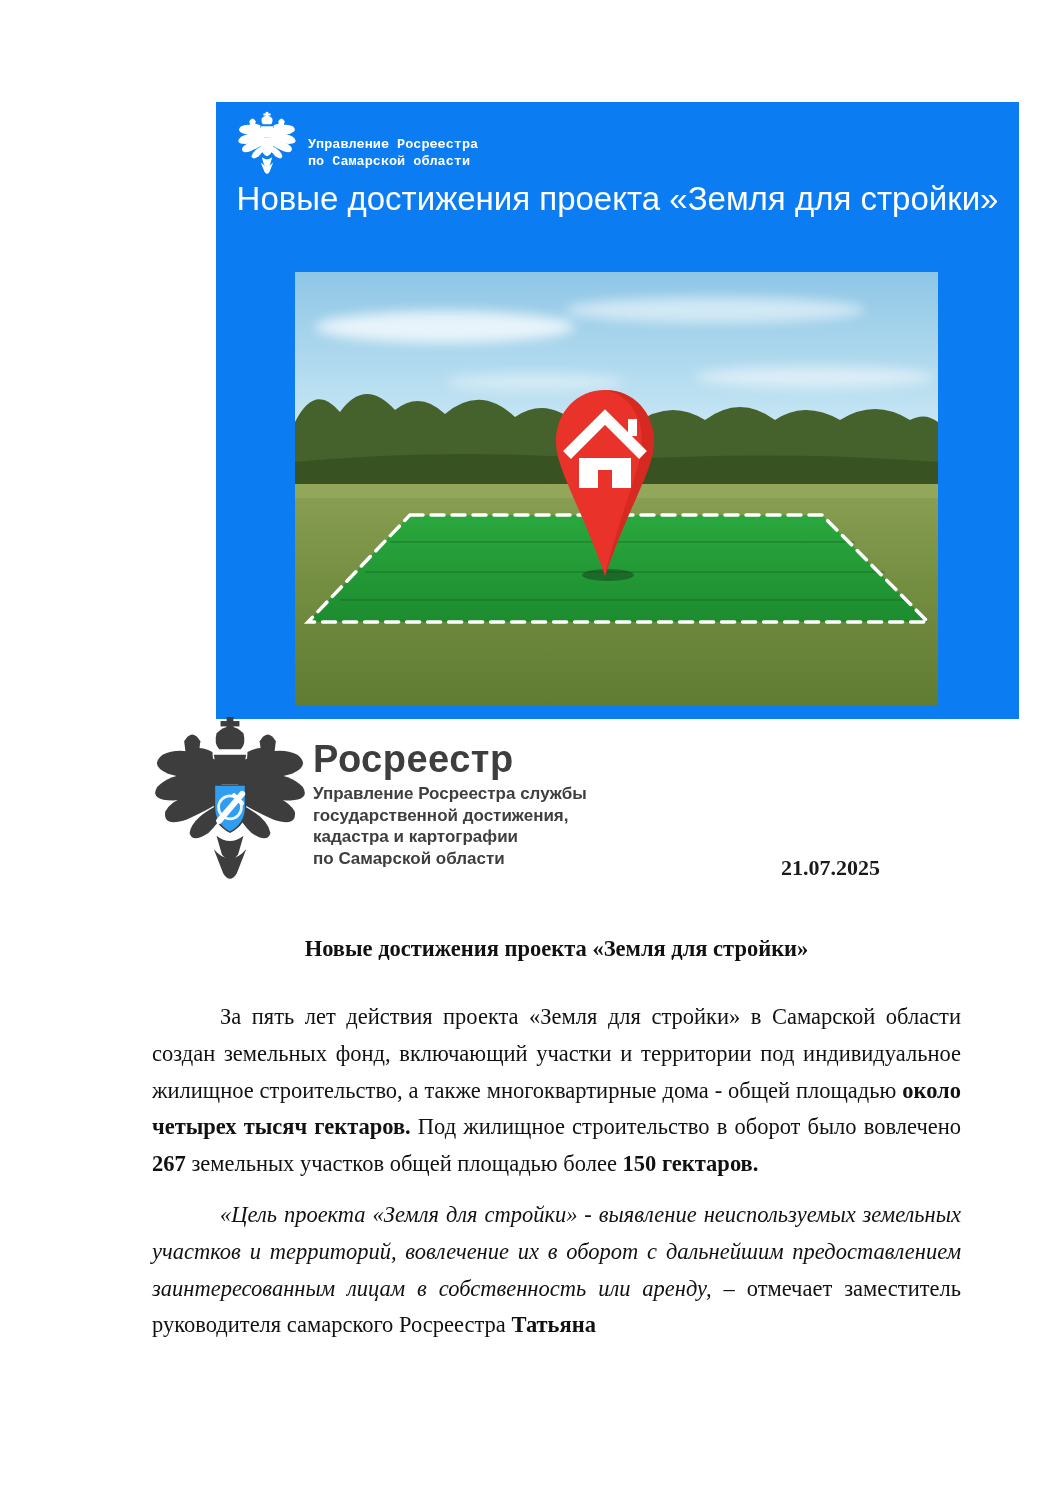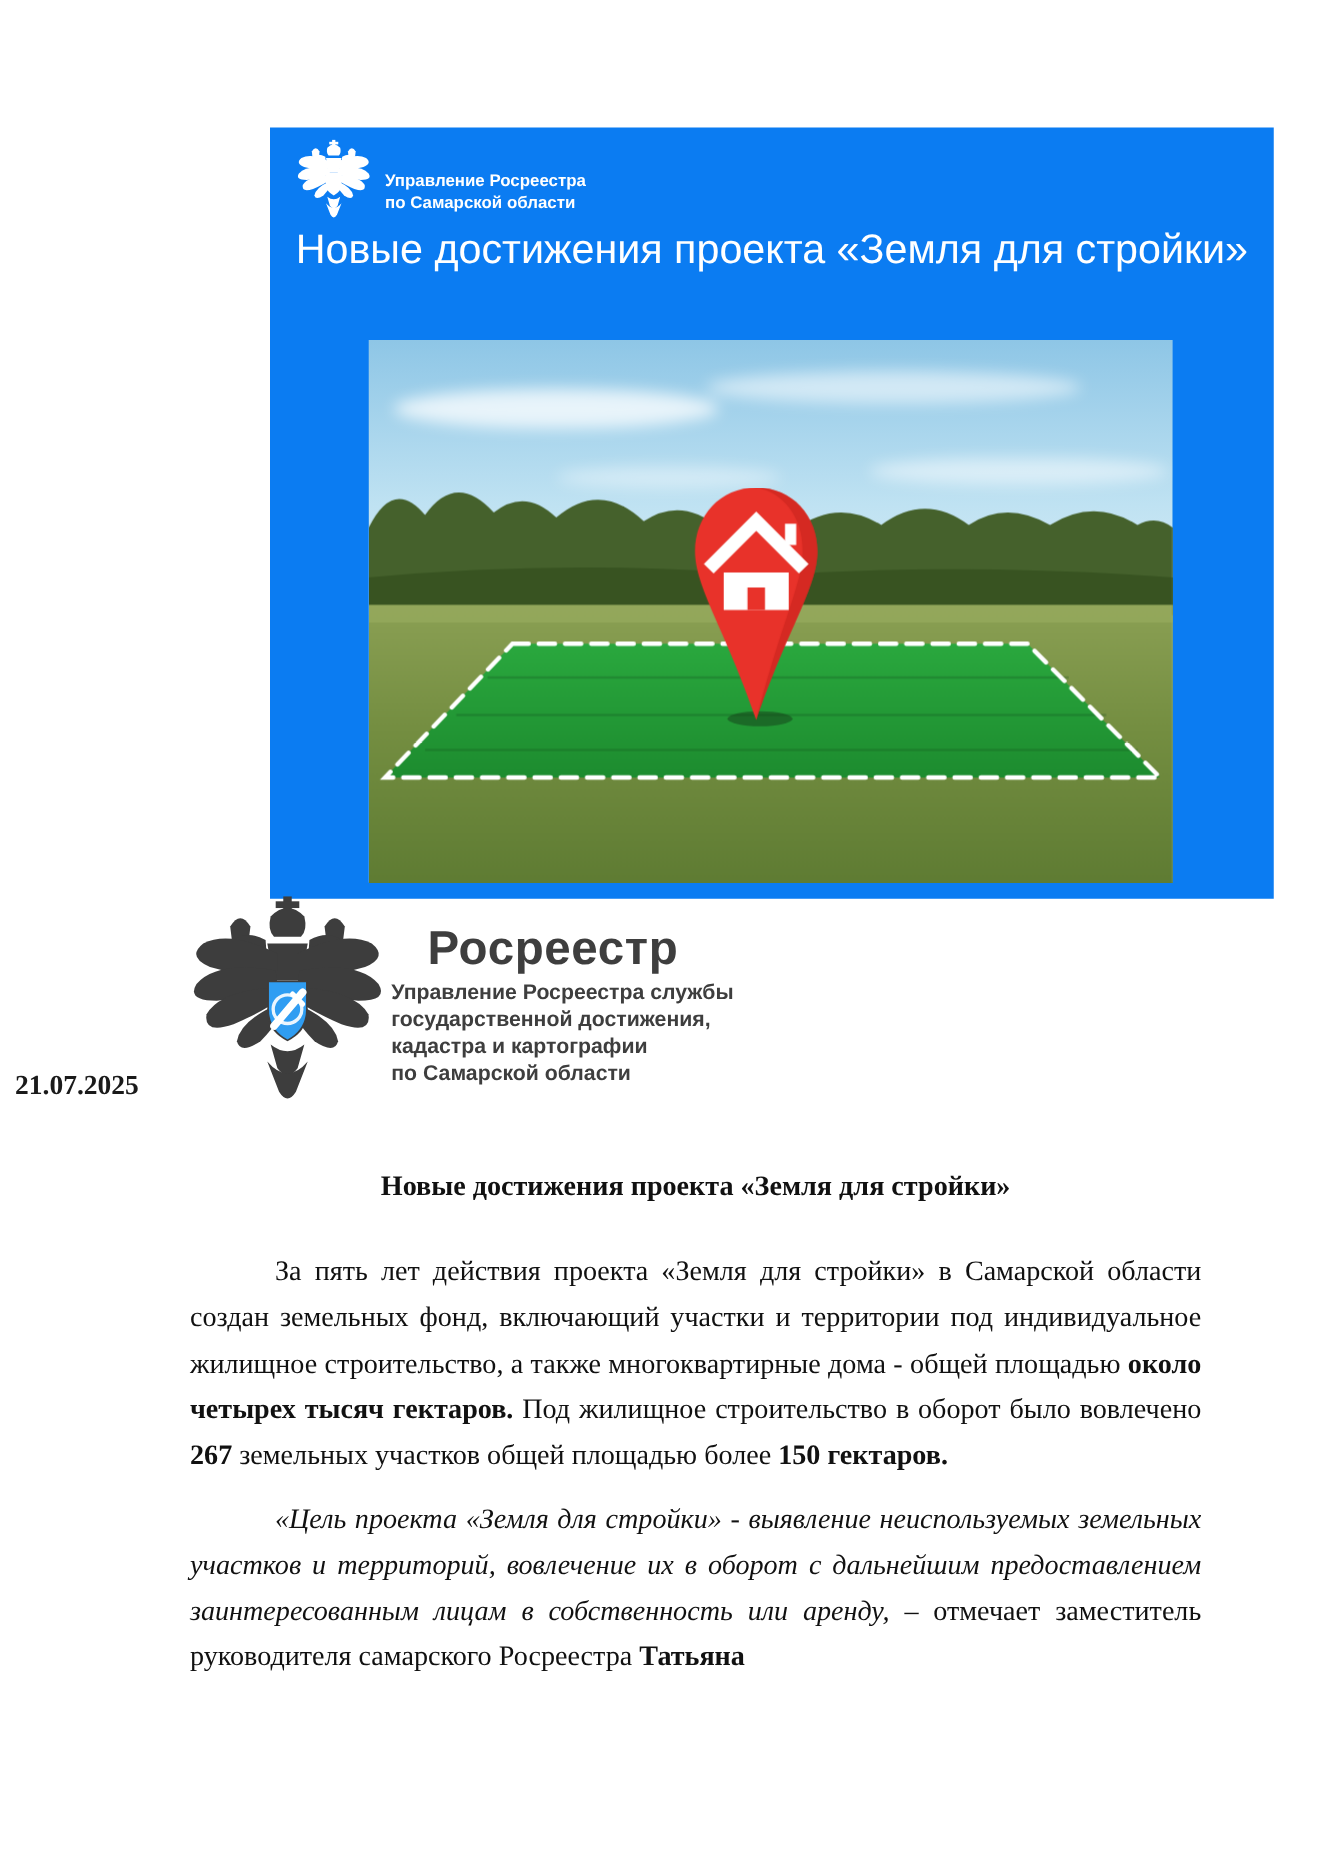--- a/index.html
+++ b/index.html
@@ -11,21 +11,21 @@
 
   
   .banner {
     position:absolute; left:216px; top:102px; width:803px; height:617px;
     background:#0b7cf2;
   }
   .banner-logo-row { position:absolute; left:20px; top:6px; display:flex; align-items:flex-start; }
   .banner-eagle { width:62px; height:76px; color:#ffffff; flex:0 0 auto; }
   .banner-org {
     margin-left:10px; margin-top:28px; color:#ffffff;
-    font-family:Liberation Sans, sans-serif; font-weight:bold;
+    font-family:Liberation Mono, monospace; font-weight:bold;
     font-size:13.5px; line-height:17px; white-space:nowrap;
   }
   .banner-title {
     position:absolute; left:0; top:77px; width:100%; text-align:center;
     color:#ffffff; font-family:"Liberation Sans", sans-serif;
     font-weight:400; font-size:33px; line-height:40px;
   }
 
   
   .photo {
@@ -35,26 +35,26 @@
   .photo svg { display:block; width:100%; height:100%; }
 
   
   .letterhead-eagle {
     position:absolute; left:148px; top:717px; width:164px; height:178px; color:#3d3d3d;
   }
   .letterhead-text {
     position:absolute; left:313px; top:737px; color:#3e3e3e;
     font-family:"Liberation Sans", sans-serif;
   }
-  .lh-title { font-size:38px; font-weight:bold; line-height:44px; letter-spacing:0.5px;margin-left:29px; }
+  .lh-title { font-size:38px; font-weight:bold; line-height:44px; letter-spacing:0.5px; }
   .lh-sub   { margin-top:2px; font-size:17px; font-weight:bold; line-height:21.5px; }
 
   
   .doc-date {
-    position:absolute; left:0; right:178px; top:855px; text-align:left;
+    position:absolute; left:0; right:178px; top:855px; text-align:right;
     font-weight:bold; font-size:22px; color:#1a1a1a;padding-left:12px;
   }
 
   
   .article {
     position:absolute; left:152px; top:930px; width:809px; color:#111111;
     font-size:22.5px; line-height:36.8px;
   }
   .article h1 {
     margin:0; text-align:center; font-size:22.5px; line-height:37px; font-weight:bold;

